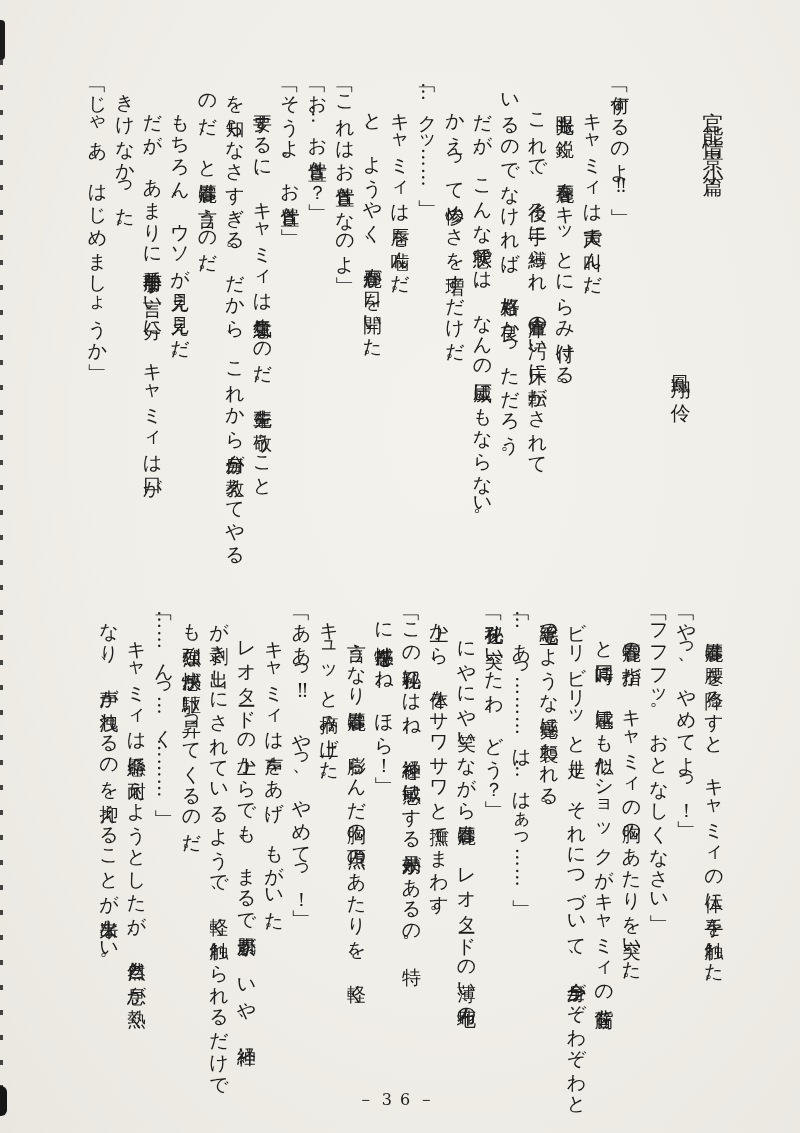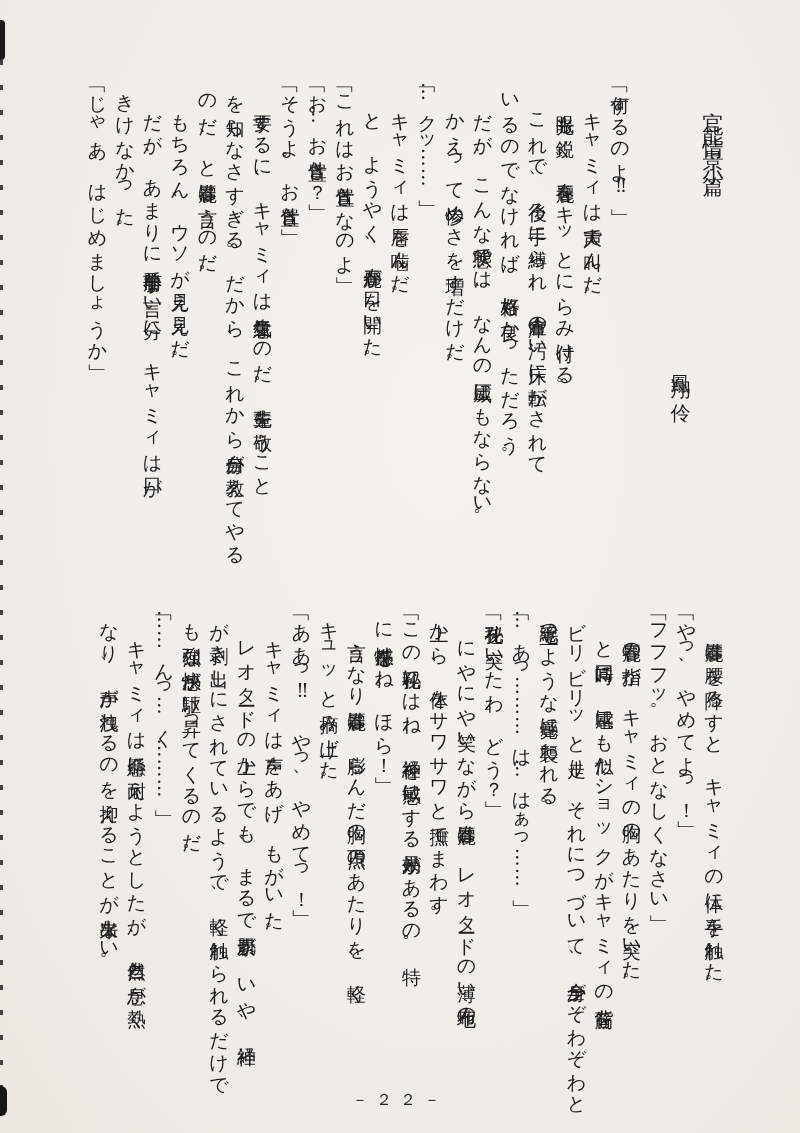--- a/index.html
+++ b/index.html
@@ -122,15 +122,15 @@
         <p class="line indent">キャミィは声をあげ、もがいた。</p>
         <p class="line indent">レオタードの上からでも、まるで素肌が、いや、神経</p>
         <p class="line">が剥き出しにされているようで、軽く触れられるだけで</p>
         <p class="line">も強烈な快感が駆け昇ってくるのだ。</p>
         <p class="line">「……んっ…く………」</p>
         <p class="line indent">キャミィは懸命に耐えようとしたが、自然と息が熱く</p>
         <p class="line">なり、声が洩れるのを抑えることが出来ない。</p>
       </div>
   </div>
 
-  <div class="page-number">－２２－</div>
+  <div class="page-number">－36－</div>
 
 </div>
 
 </body></html>

